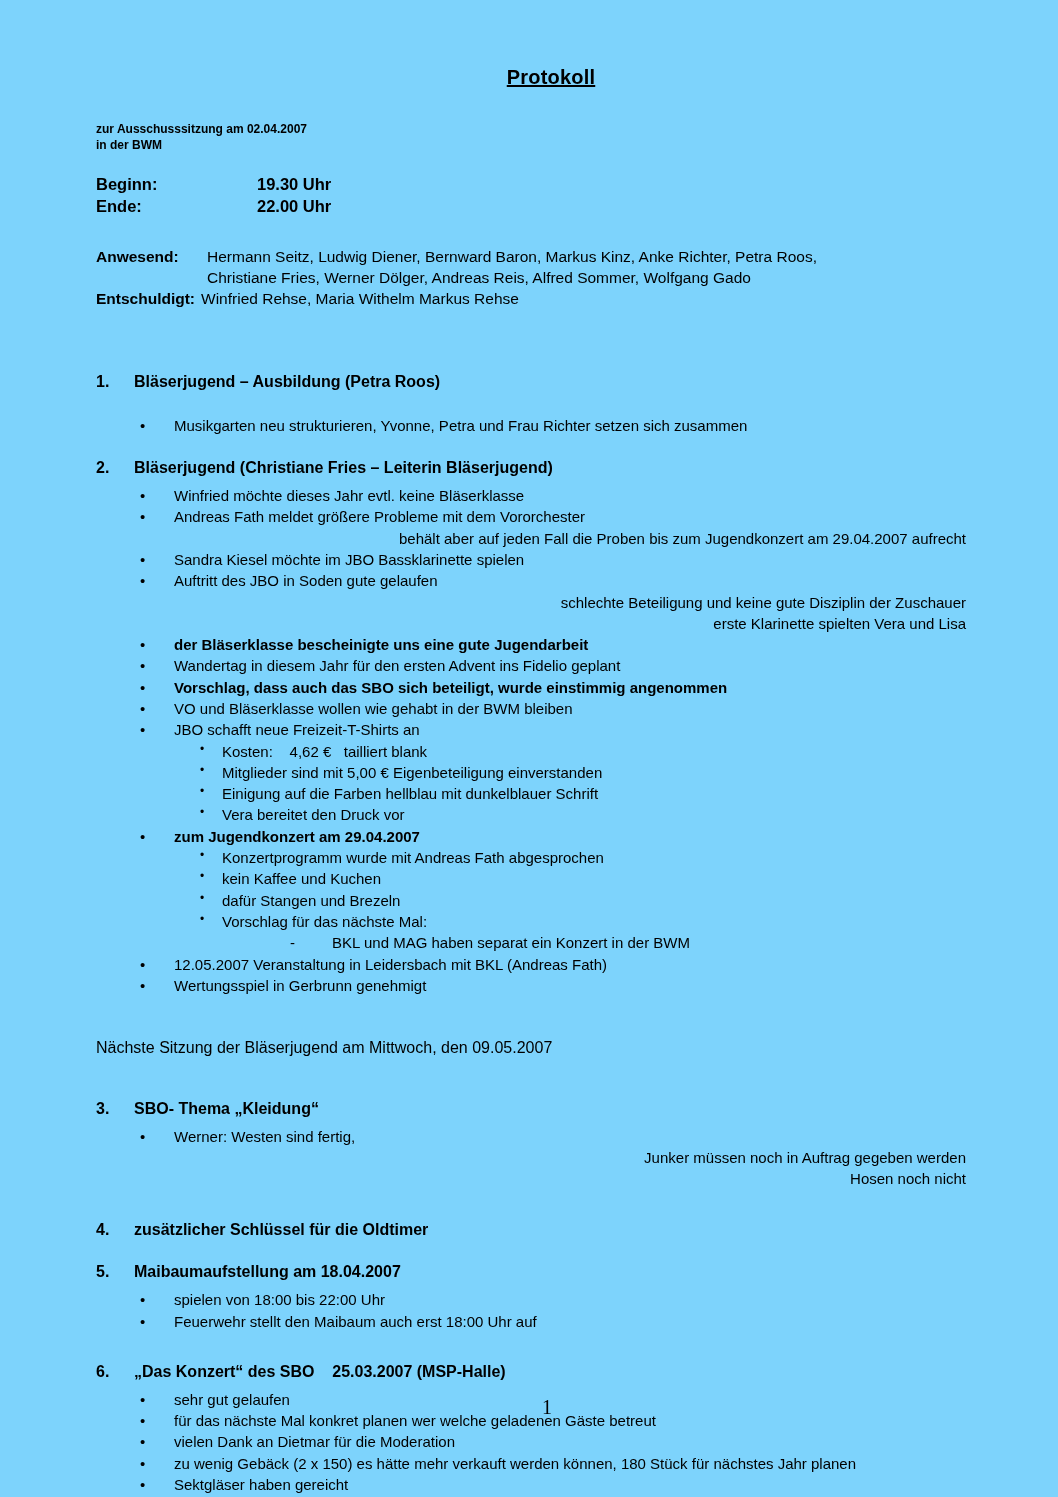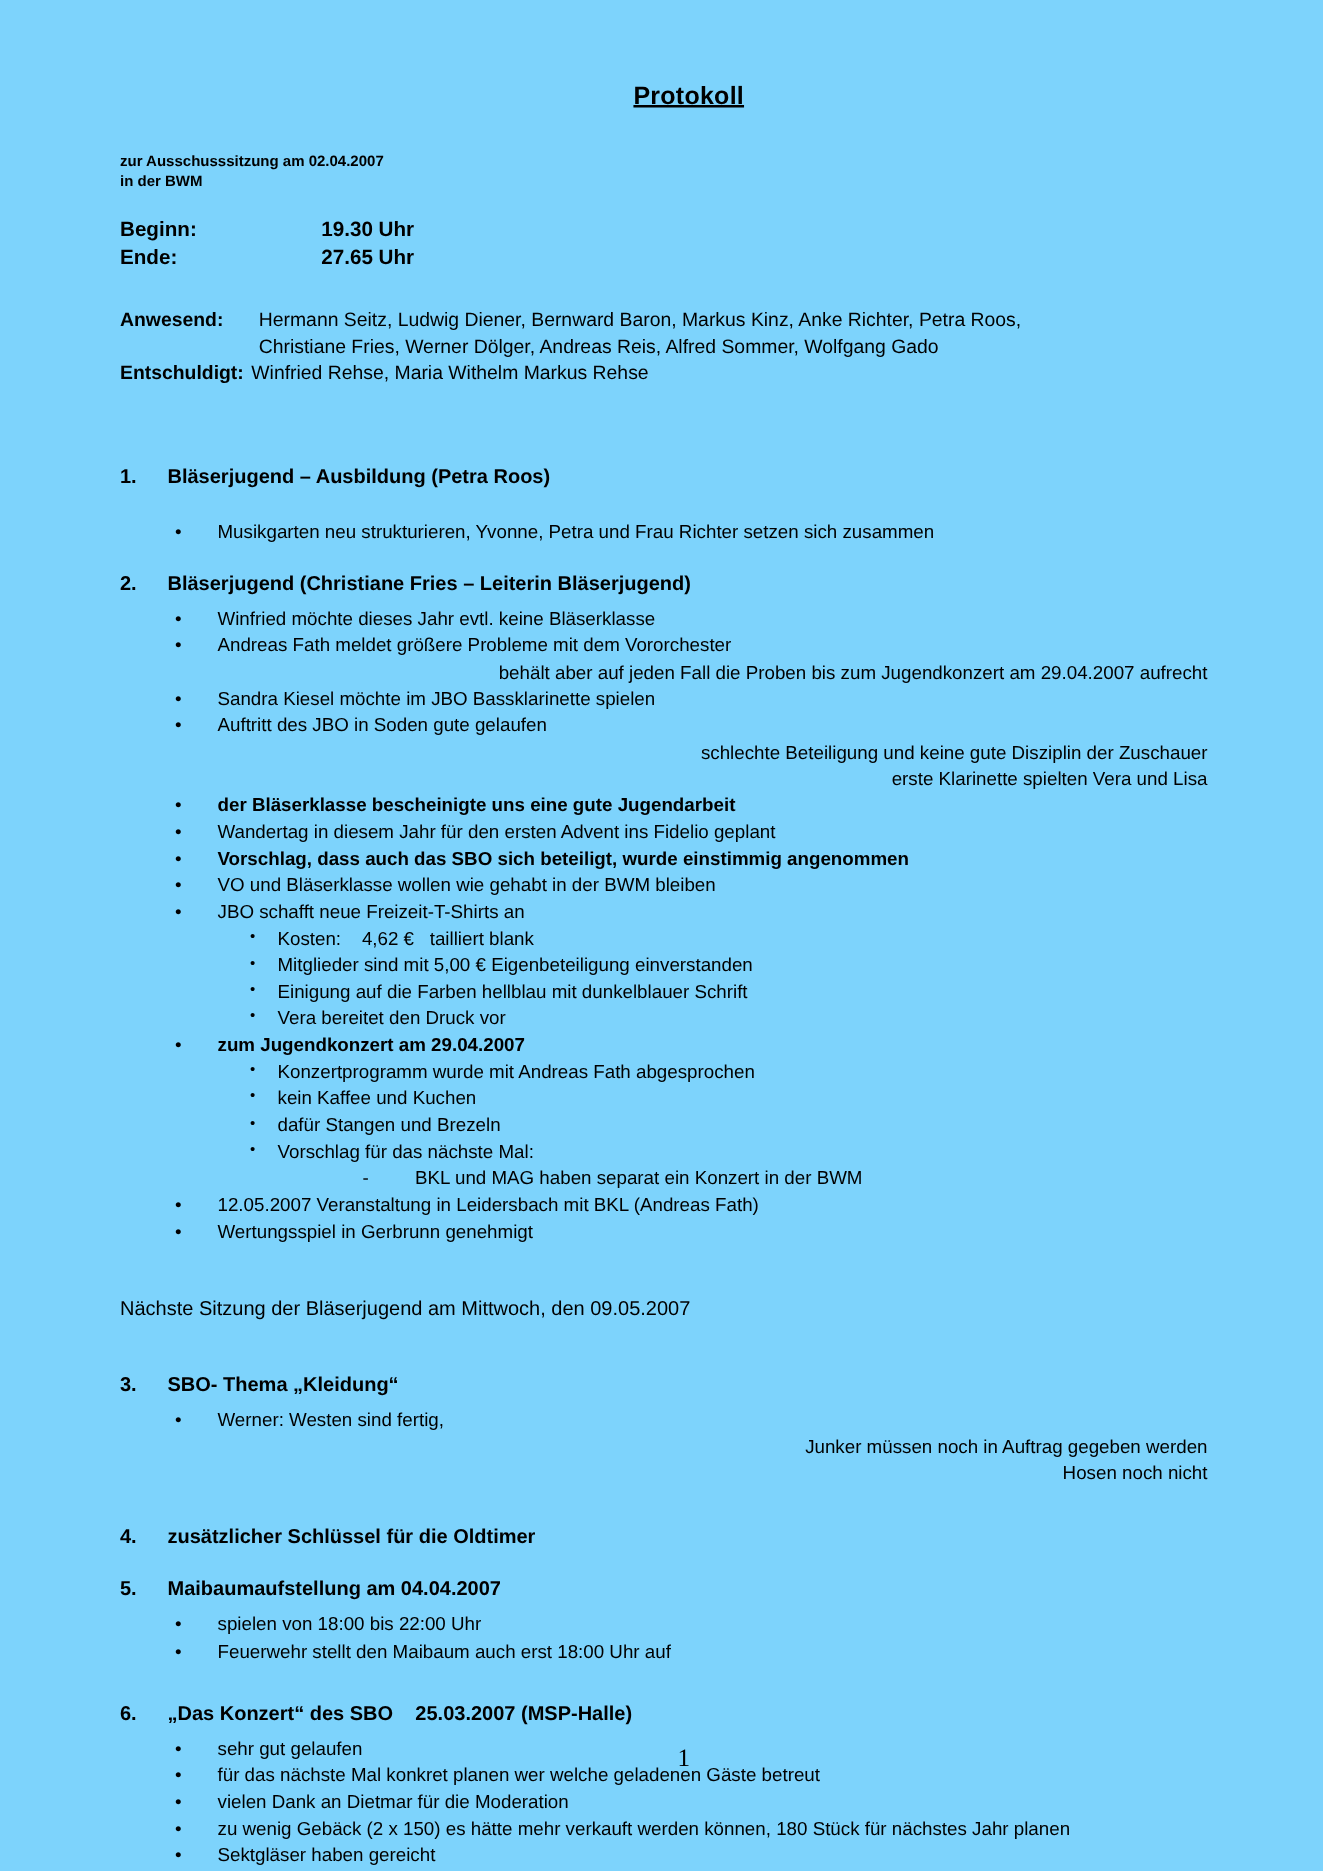--- a/index.html
+++ b/index.html
@@ -170,21 +170,21 @@
       <div>in der BWM</div>
     </div>
 
     <div class="times">
       <div class="row">
         <div class="lbl">Beginn:</div>
         <div class="val">19.30 Uhr</div>
       </div>
       <div class="row">
         <div class="lbl">Ende:</div>
-        <div class="val">27.65 Uhr</div>
+        <div class="val">22.00 Uhr</div>
       </div>
     </div>
 
     <div class="attend">
       <div class="row">
         <div class="lbl w1">Anwesend:</div>
         <div class="val">Hermann Seitz, Ludwig Diener, Bernward Baron, Markus Kinz, Anke Richter, Petra Roos,</div>
       </div>
       <div class="cont">Christiane Fries, Werner Dölger, Andreas Reis, Alfred Sommer, Wolfgang Gado</div>
       <div class="row">
@@ -253,21 +253,21 @@
         <div class="sec">
           <div class="sec-head">
             <div class="sec-num">4.</div>
             <div class="sec-title">zusätzlicher Schlüssel für die Oldtimer</div>
           </div>
         </div>
         <div class="gap-m"></div>
         <div class="sec">
           <div class="sec-head">
             <div class="sec-num">5.</div>
-            <div class="sec-title">Maibaumaufstellung am 04.04.2007</div>
+            <div class="sec-title">Maibaumaufstellung am 18.04.2007</div>
           </div>
           <div class="gap-xs"></div>
           <ul class="lvl1">
             <li><span class="bul">•</span><span>spielen von 18:00 bis 22:00 Uhr</span></li>
             <li><span class="bul">•</span><span>Feuerwehr stellt den Maibaum auch erst 18:00 Uhr auf</span></li>
           </ul>
         </div>
         <div class="gap-l"></div>
         <div class="sec">
           <div class="sec-head">

